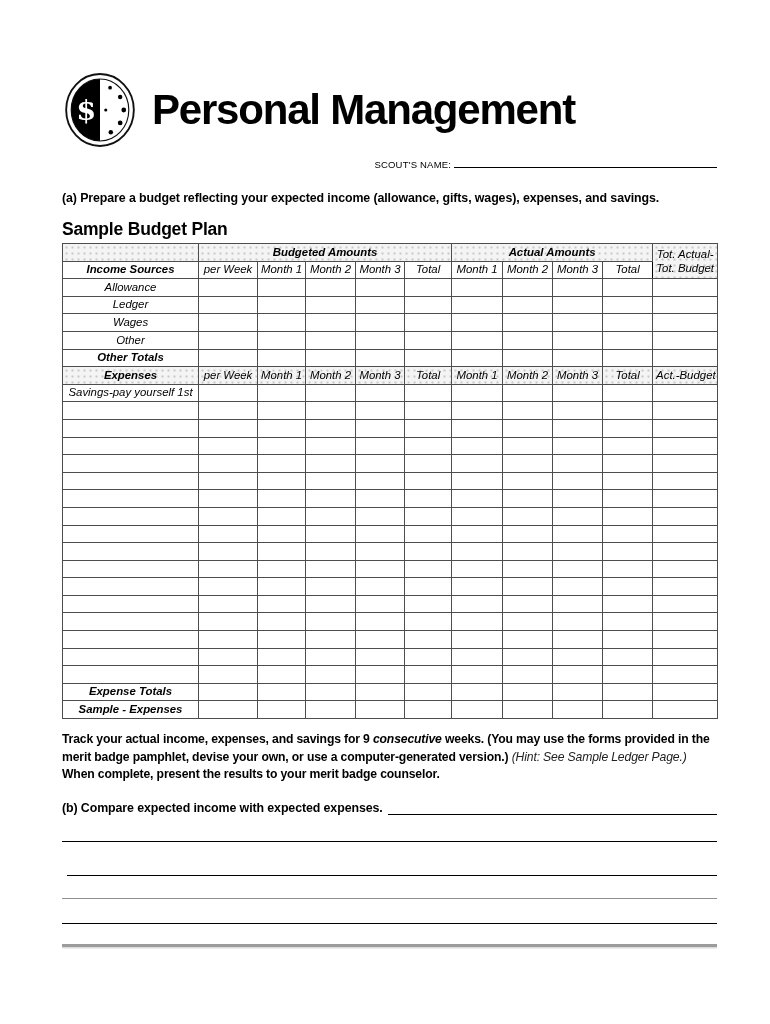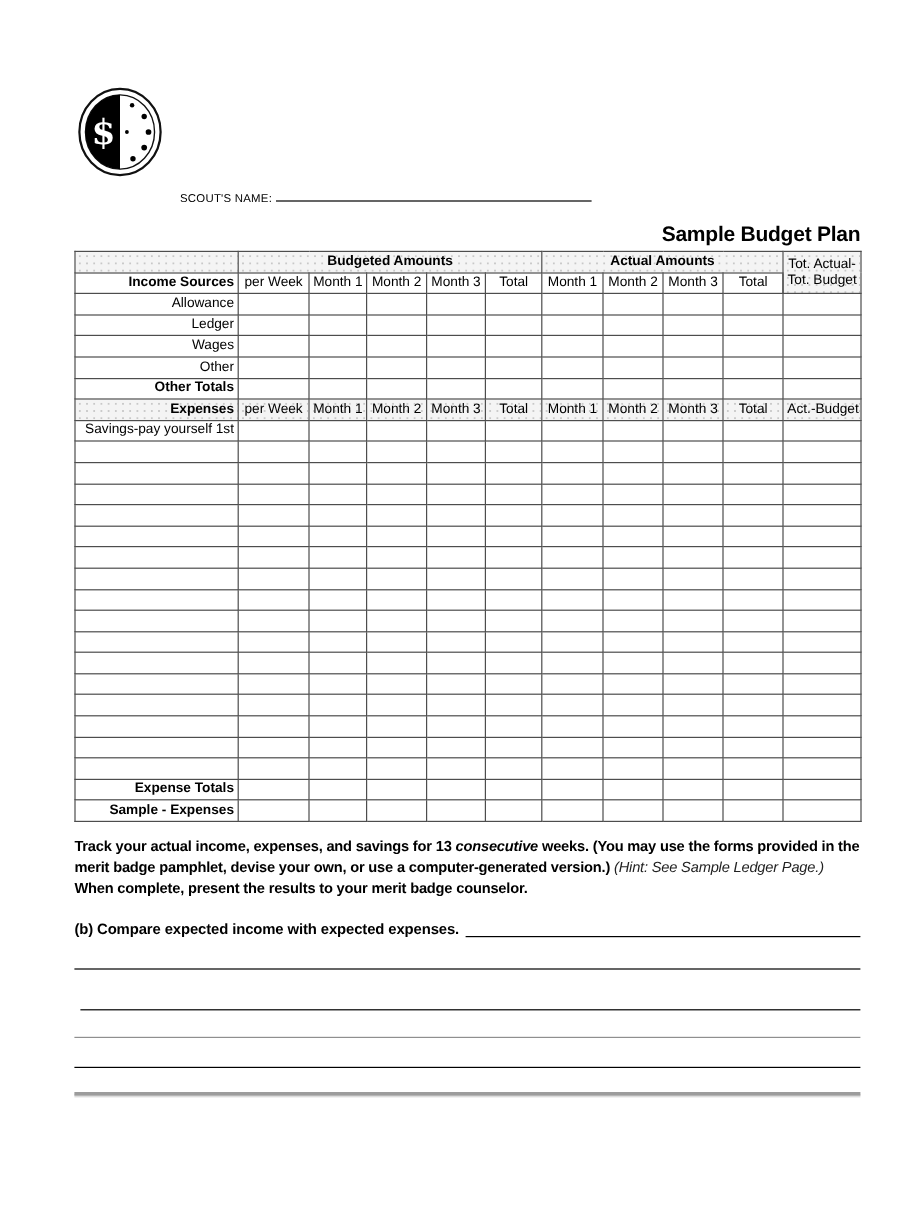--- a/index.html
+++ b/index.html
@@ -12,38 +12,38 @@
     color:#000;
     font-family:"Liberation Sans","DejaVu Sans",sans-serif;
   }
   
   .masthead{display:flex;align-items:center;gap:16px;height:80px;margin-left:2px;}
   .logo{flex:0 0 auto;width:72px;height:78px;}
   .doc-title{
     margin:0;font-size:42px;font-weight:bold;letter-spacing:-1.2px;
     line-height:1;white-space:nowrap;
   }
-  .scout-row{margin-left:88px;margin-top:7px;font-size:9.5px;letter-spacing:.2px;}
+  .scout-row{margin-left:88px;margin-top:7px;font-size:9.5px;letter-spacing:.2px;text-align:right;}
   .scout-fill{display:inline-block;width:263px;height:10px;border-bottom:1px solid #000;vertical-align:baseline;}
   
   .req-a{margin-top:21px;font-size:12.4px;font-weight:bold;letter-spacing:-.1px;}
   
-  .table-title{margin-top:14px;margin-bottom:3px;text-align:right;font-size:17.5px;font-weight:bold;letter-spacing:-.2px;}
+  .table-title{margin-top:14px;margin-bottom:3px;text-align:left;font-size:17.5px;font-weight:bold;letter-spacing:-.2px;}
   table.budget{
     border-collapse:collapse;table-layout:fixed;width:655px;
     border:1.6px solid #000;
-    font-size:11.4px;line-height:1;
+    font-size:11.4px;line-height:1;font-style:italic;
   }
   table.budget td,table.budget th{
     border:1px solid #4d4d4d;
     height:16.6px;padding:0 3px;
     overflow:hidden;white-space:nowrap;
     font-weight:normal;text-align:center;
   }
-  table.budget .lab{text-align:right;margin-left:10px;}
+  table.budget .lab{text-align:center;margin-left:10px;}
   table.budget .bold{font-weight:bold;}
   .halftone{
     background-color:#f4f4f4;
     background-image:radial-gradient(#c8c8c8 .8px,transparent .9px);
     background-size:6px 6px;
   }
   
   tr.r11 > *:nth-child(2), tr.r11 > *:nth-child(7), tr.r11 > *:nth-child(11){border-left:1.6px solid #000;}
   tr.r11 > *:nth-child(6), tr.r11 > *:nth-child(10){border-left-color:#9b9b9b;}
   tr.rgrp > *:nth-child(2), tr.rgrp > *:nth-child(3), tr.rgrp > *:nth-child(4){border-left:1.6px solid #000;}
@@ -69,27 +69,29 @@
       <ellipse cx="50" cy="54" rx="40" ry="43" fill="none" stroke="#111" stroke-width="1.6"></ellipse>
       <path d="M50 11 A40 43 0 0 0 50 97 Z" fill="#000"></path>
       <text x="31" y="68" text-anchor="middle" font-family="'DejaVu Serif',serif" font-size="40" font-weight="bold" fill="#fff">$</text>
       <circle cx="64" cy="23" r="2.6" fill="#000"></circle>
       <circle cx="78" cy="36" r="3.1" fill="#000"></circle>
       <circle cx="83" cy="54" r="3.3" fill="#000"></circle>
       <circle cx="78" cy="72" r="3.3" fill="#000"></circle>
       <circle cx="65" cy="85" r="3.1" fill="#000"></circle>
       <circle cx="58" cy="54" r="2.2" fill="#000"></circle>
     </svg>
+    <h1 class="doc-title">Personal Management</h1>
   </div>
 
   <div class="scout-row">
     <span>SCOUT'S NAME:</span>
     <span class="scout-fill"></span>
   </div>
 
+  <div class="req-a">(a) Prepare a budget reflecting your expected income (allowance, gifts, wages), expenses, and savings.</div>
 
   <div class="table-title">Sample Budget Plan</div>
 
   <table class="budget">
     <colgroup>
       <col style="width:136px">
         <col style="width:59px">
         <col style="width:48px">
         <col style="width:50px">
       <col style="width:49px">
@@ -456,21 +458,21 @@
           <td></td>
           <td></td>
           <td></td>
           <td></td>
           <td></td>
           <td></td>
       </tr>
     </tbody>
   </table>
 
-  <p class="note-para"><span>Track your actual income, expenses, and savings for 13 </span><i>consecutive</i><span> weeks.   (You may use the forms provided in the merit badge pamphlet, devise your own, or use a computer-generated version.) </span><span class="hint">(Hint: See Sample Ledger Page.)</span><span>  When complete, present the results to your merit badge counselor.</span></p>
+  <p class="note-para"><span>Track your actual income, expenses, and savings for 9 </span><i>consecutive</i><span> weeks.   (You may use the forms provided in the merit badge pamphlet, devise your own, or use a computer-generated version.) </span><span class="hint">(Hint: See Sample Ledger Page.)</span><span>  When complete, present the results to your merit badge counselor.</span></p>
 
   <div class="req-line">
     <span>(b) Compare expected income with expected expenses.</span>
     <span class="fill"></span>
   </div>
   <div class="rule mt26"></div>
 
   <div class="req-line" style="margin-top:20px">
     <span class="fill"></span>
   </div>

